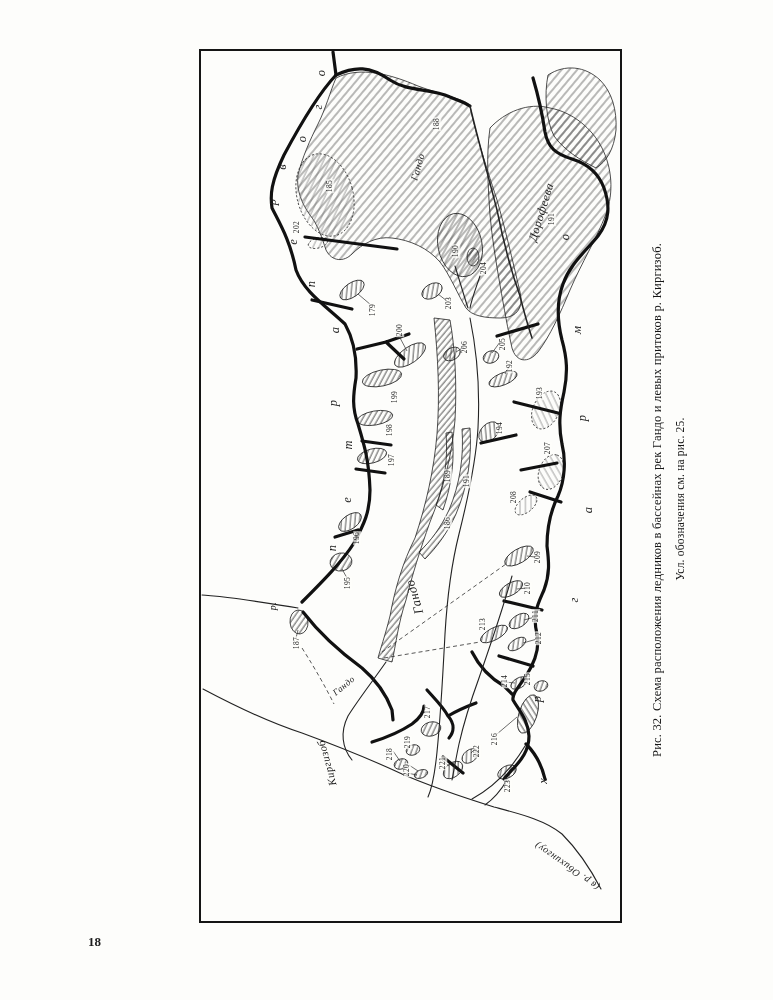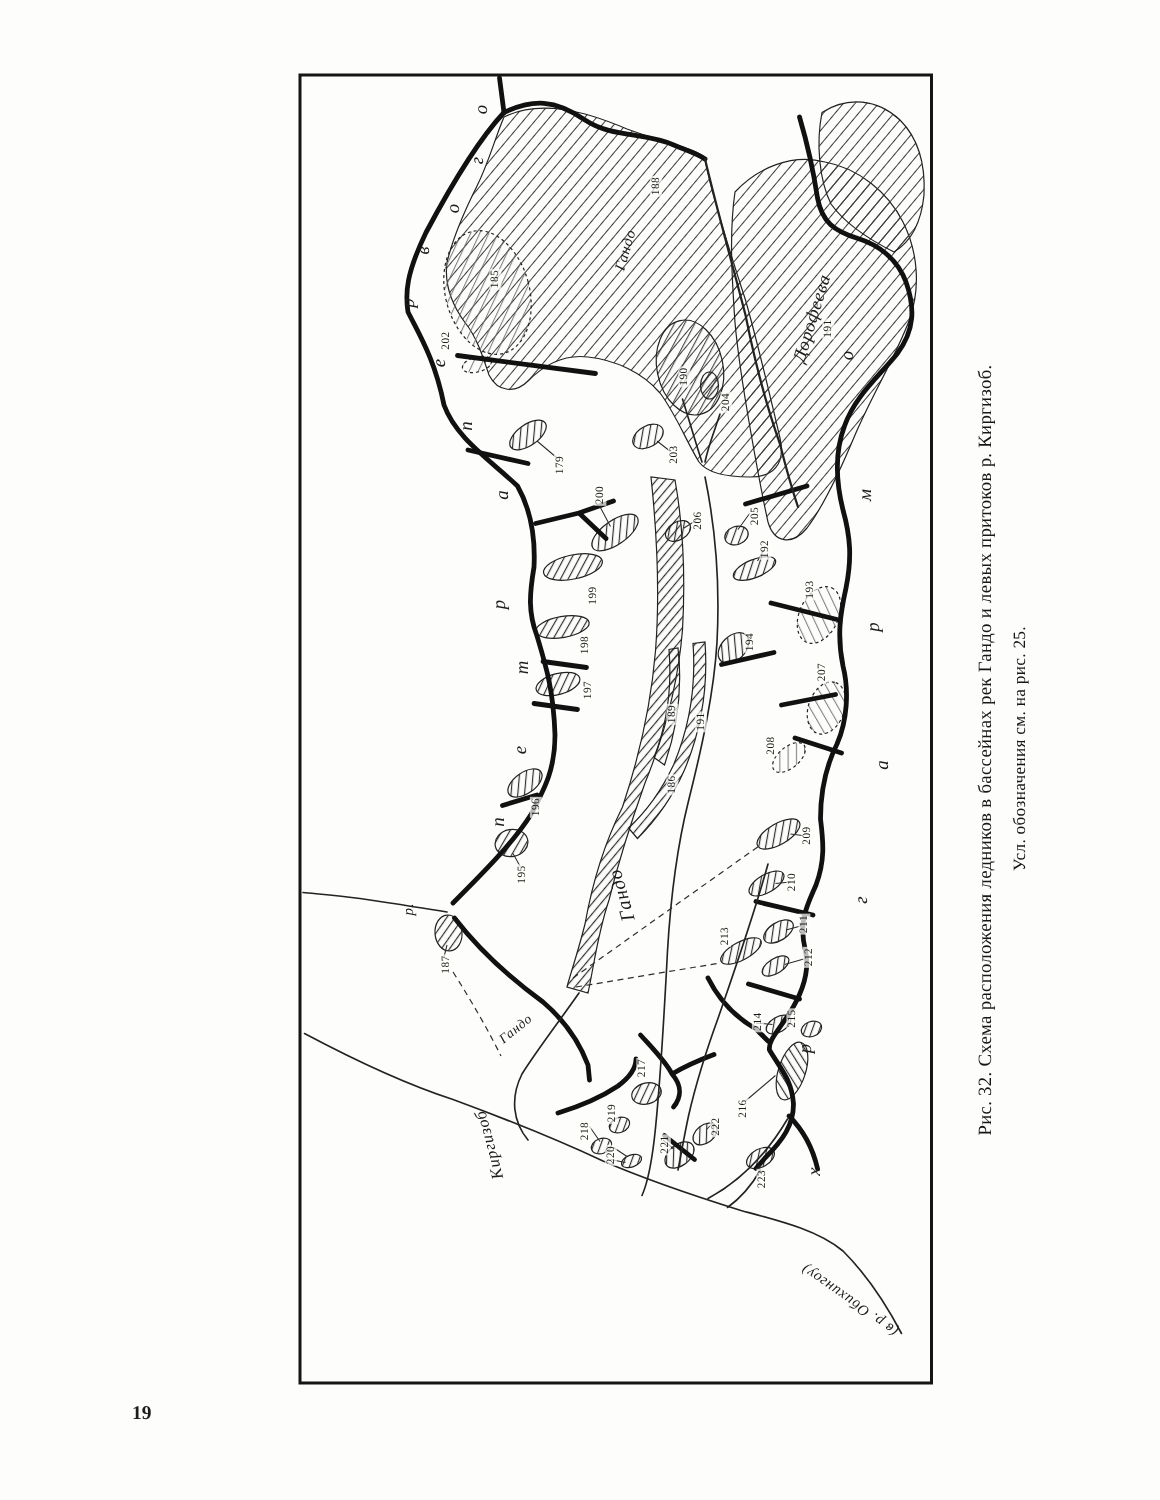--- a/index.html
+++ b/index.html
@@ -236,14 +236,14 @@
       <span class="map-text mlabel" style="left: 414px; top: 597px; font-size: 13px; transform: translate(-50%, -50%) rotate(-106deg);">Гандо</span>
       <span class="map-text mlabel" style="left: 344px; top: 686px; font-size: 9px; transform: translate(-50%, -50%) rotate(-39deg);">Гандо</span>
       <span class="map-text mlabel" style="left: 327px; top: 763px; font-size: 11px; transform: translate(-50%, -50%) rotate(-105deg);">Киргизоб</span>
       <span class="map-text mlabel" style="left: 567px; top: 866px; font-size: 10px; transform: translate(-50%, -50%) rotate(-145deg);">(в р. Обихингоу)</span>
       <span class="map-text mlabel" style="left: 273px; top: 606px; font-size: 10px; transform: translate(-50%, -50%) rotate(-90deg);">р.</span>
     </div>
 
   <div class="caption" id="caption-line-1" style="left:657px;top:500px;transform:translate(-50%,-50%) rotate(-90deg);">Рис. 32. Схема расположения ледников  в бассейнах рек Гандо и левых  притоков р. Киргизоб.</div>
   <div class="caption" id="caption-line-2" style="left:680px;top:499px;transform:translate(-50%,-50%) rotate(-90deg);">Усл. обозначения см. на рис. 25.</div>
 
-  <div id="page-number">19</div>
+  <div id="page-number">18</div>
 </div>
 
 </body></html>

